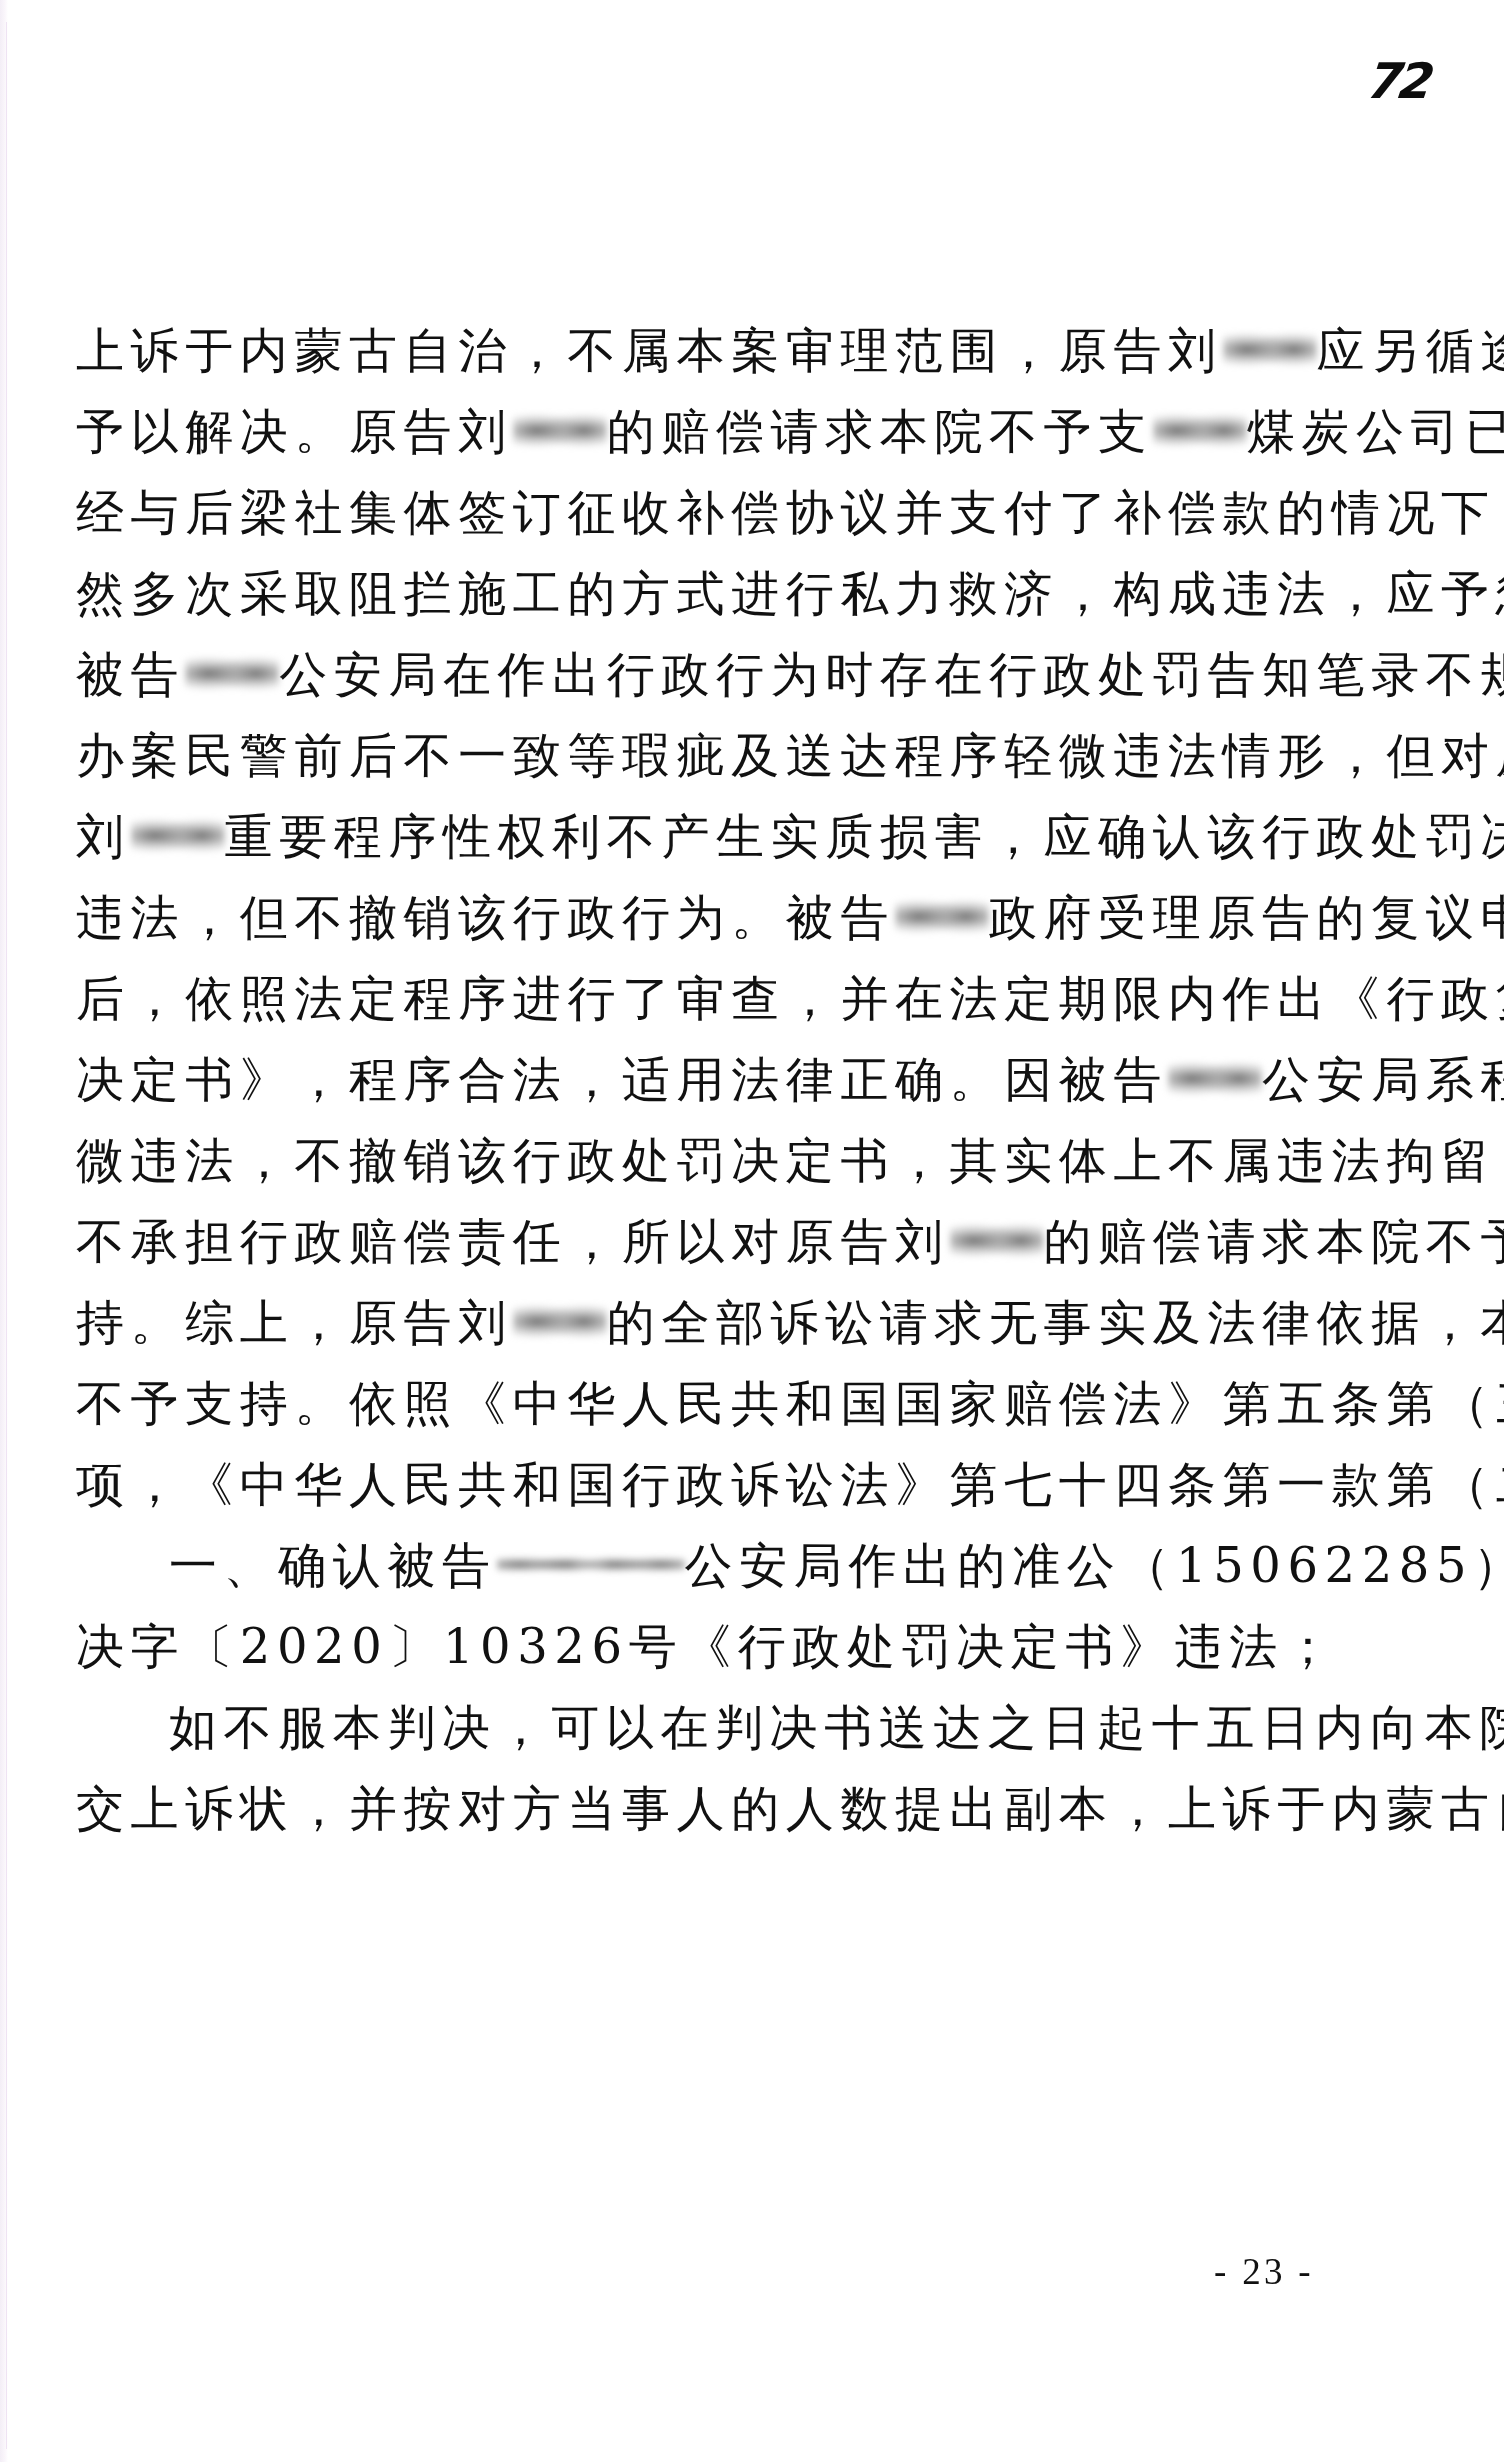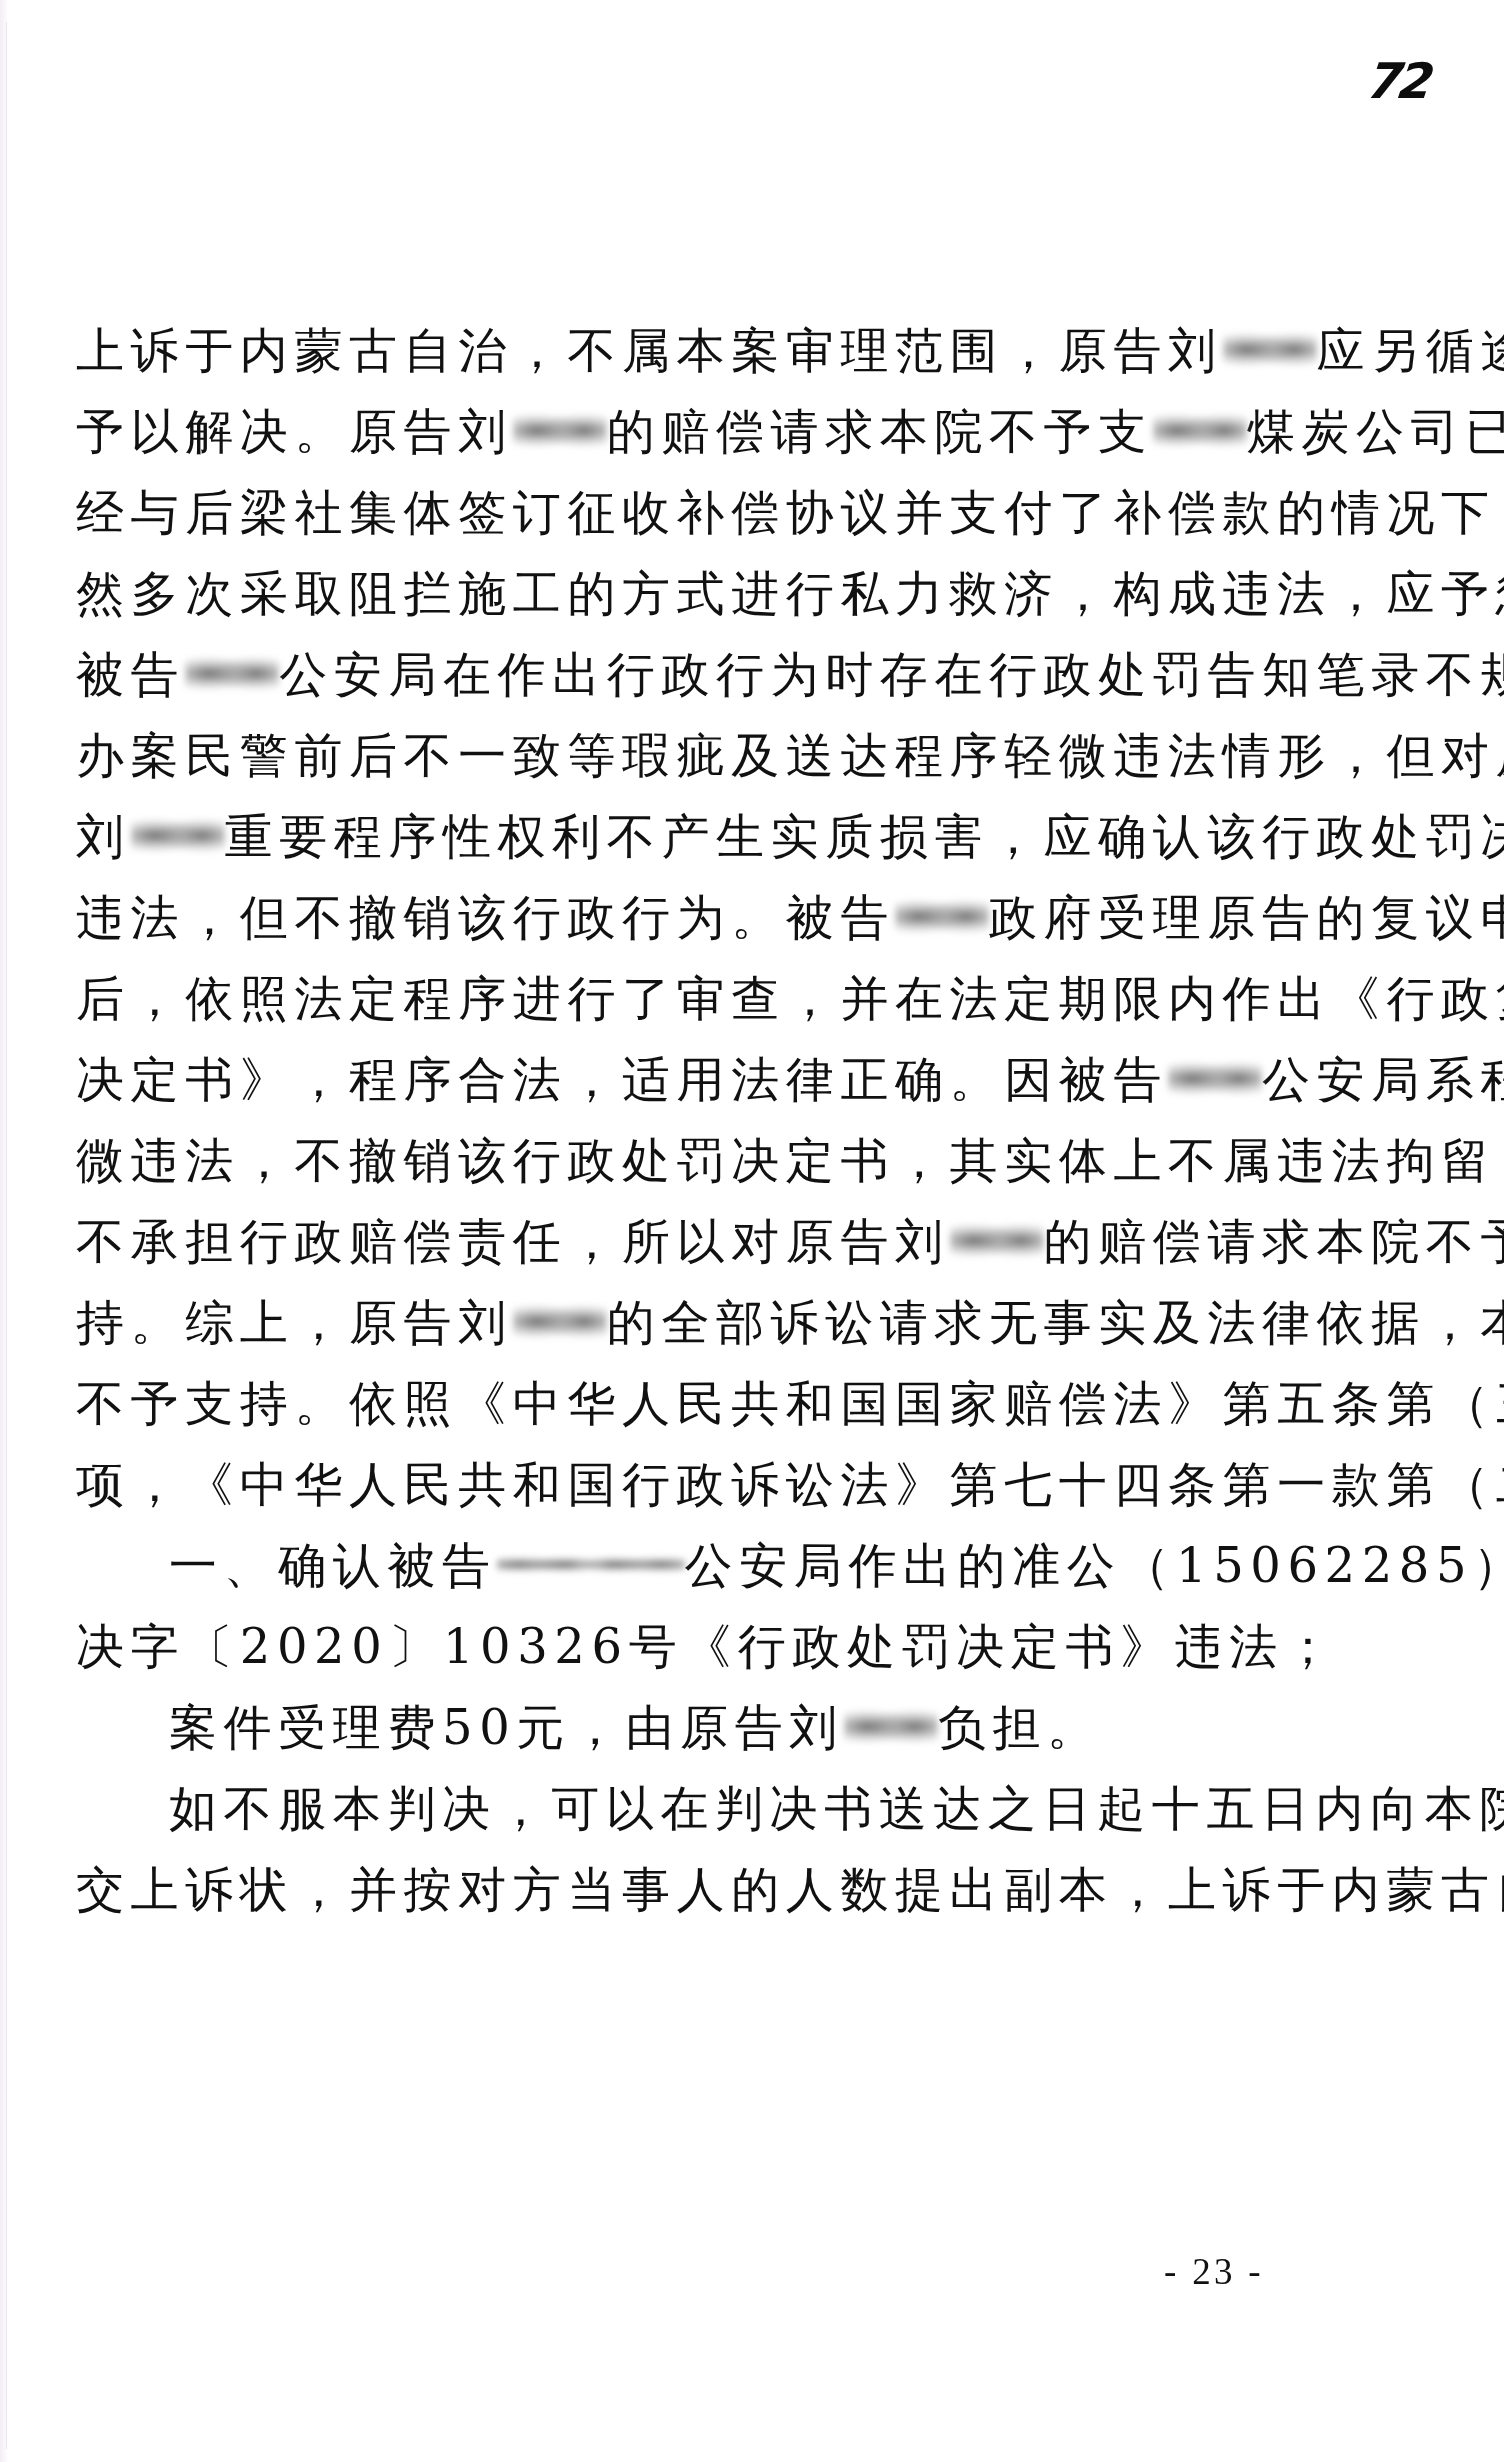--- a/index.html
+++ b/index.html
@@ -73,21 +73,21 @@
   .redact.w2 { width: 94px; }
   .redact.w4 {
     width: 188px;
     background: radial-gradient(ellipse at 12% 50%, rgba(90,90,90,0.85) 0%, rgba(255,255,255,0) 22%),
                 radial-gradient(ellipse at 37% 50%, rgba(90,90,90,0.85) 0%, rgba(255,255,255,0) 22%),
                 radial-gradient(ellipse at 62% 50%, rgba(90,90,90,0.85) 0%, rgba(255,255,255,0) 22%),
                 radial-gradient(ellipse at 87% 50%, rgba(90,90,90,0.85) 0%, rgba(255,255,255,0) 22%);
   }
   .page-number {
     position: absolute;
-    left: 1164px;
+    left: 1214px;
     top: 2250px;
     font-family: "Liberation Serif", serif;
     font-size: 37px;
     letter-spacing: 3.3px;
     color: #111;
   }
 </style>
 </head>
 <body>
 
@@ -107,19 +107,18 @@
     <div class="line"><span>违法，但不撤销该行政行为。被告</span><span class="redact w2" title="[redacted]"></span><span>政府受理原告的复议申请</span></div>
     <div class="line"><span>后，依照法定程序进行了审查，并在法定期限内作出《行政复议</span></div>
     <div class="line"><span>决定书》，程序合法，适用法律正确。因被告</span><span class="redact w2" title="[redacted]"></span><span>公安局系程序轻</span></div>
     <div class="line"><span>微违法，不撤销该行政处罚决定书，其实体上不属违法拘留，故</span></div>
     <div class="line"><span>不承担行政赔偿责任，所以对原告刘</span><span class="redact w2" title="[redacted]"></span><span>的赔偿请求本院不予支</span></div>
     <div class="line"><span>持。综上，原告刘</span><span class="redact w2" title="[redacted]"></span><span>的全部诉讼请求无事实及法律依据，本院</span></div>
     <div class="line"><span>不予支持。依照《中华人民共和国国家赔偿法》第五条第（三）</span></div>
     <div class="line"><span>项，《中华人民共和国行政诉讼法》第七十四条第一款第（二）项，</span></div>
     <div class="line indent"><span>一、确认被告</span><span class="redact w4" title="[redacted]"></span><span>公安局作出的准公（15062285）行罚</span></div>
     <div class="line short"><span>决字〔2020〕10326号《行政处罚决定书》违法；</span></div>
-    <div class="line short indent"><span>案件受理费50元，由原告刘</span><span class="redact w2" title="[redacted]"></span><span>负担。</span></div>
     <div class="line indent"><span>如不服本判决，可以在判决书送达之日起十五日内向本院递</span></div>
     <div class="line"><span>交上诉状，并按对方当事人的人数提出副本，上诉于内蒙古自治</span></div>
   </div>
 
 <div class="page-number">- 23 -</div>
 
 
 </body></html>

